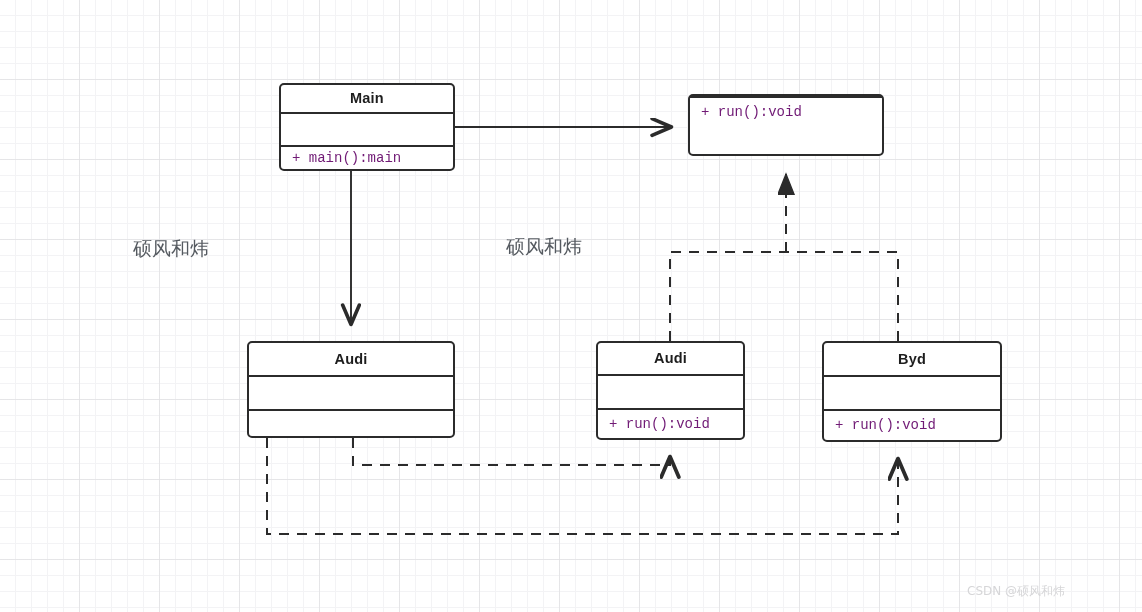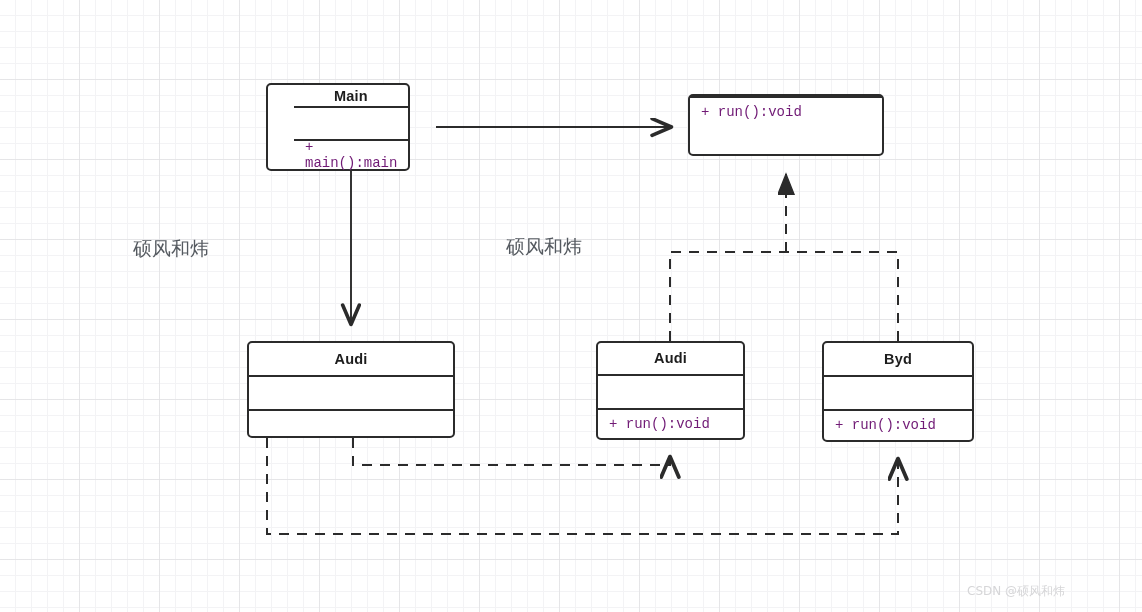--- a/index.html
+++ b/index.html
@@ -67,40 +67,40 @@
   .uml-methods {
     font-size: 14px;
     color: #701a75;
     display: flex;
     align-items: center;
     padding-left: 11px;
     font-family: Liberation Mono, monospace;
   }
 
   
-  #box-main      { left: 266px; top: 83px;  width: 144px; height: 88px; padding-left: 26px; }
+  #box-main      { left: 279px; top: 83px;  width: 176px; height: 88px; }
   #box-main .uml-title   { height: 33px; }
   #box-main .uml-attrs   { height: 31px; }
   #box-main .uml-methods { height: 28px; }
 
   #box-car       { left: 688px; top: 94px;  width: 196px; height: 62px; }
   #box-car .uml-title    { height: 31px; }
   #box-car .uml-methods  { height: 27px; }
 
   #box-audi-left { left: 247px; top: 341px; width: 208px; height: 97px; }
   #box-audi-left .uml-title   { height: 32px; }
   #box-audi-left .uml-attrs   { height: 32px; }
   #box-audi-left .uml-methods { height: 29px; }
 
   #box-audi-mid  { left: 596px; top: 341px; width: 149px; height: 99px; }
   #box-audi-mid .uml-title    { height: 33px; }
   #box-audi-mid .uml-attrs    { height: 32px; }
   #box-audi-mid .uml-methods  { height: 30px; }
 
-  #box-byd       { left: 822px; top: 341px; width: 152px; height: 101px; }
+  #box-byd       { left: 822px; top: 341px; width: 180px; height: 101px; }
   #box-byd .uml-title    { height: 34px; }
   #box-byd .uml-attrs    { height: 32px; }
   #box-byd .uml-methods  { height: 31px; }
 
   .watermark {
     position: absolute;
     font-size: 19px;
     color: #555a60;
     white-space: nowrap;
     font-family: "DejaVu Sans", "Liberation Sans", sans-serif;

